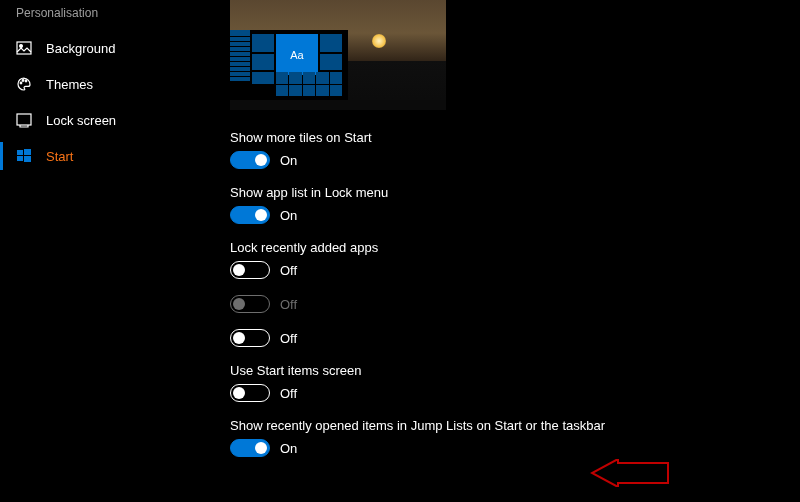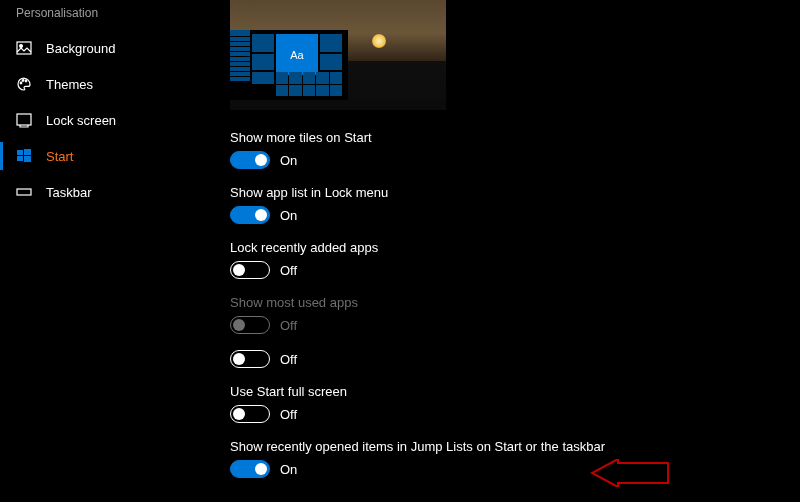--- a/index.html
+++ b/index.html
@@ -203,28 +203,20 @@
         <svg width="16" height="16" viewBox="0 0 16 16" fill="#0078d7">
           <rect x="1" y="2" width="6" height="5"></rect>
             <rect x="8" y="1" width="7" height="6"></rect>
           <rect x="1" y="8" width="6" height="5"></rect>
             <rect x="8" y="8" width="7" height="6"></rect>
         </svg>
       </span>
       <span>Start</span>
     </div>
 
-    <div class="nav-item">
-      <span class="nav-icon">
-        <svg width="16" height="16" viewBox="0 0 16 16" fill="none" stroke="#fff" stroke-width="1.2">
-          <rect x="1" y="5" width="14" height="6"></rect>
-        </svg>
-      </span>
-      <span>Taskbar</span>
-    </div>
   </div>
 
   <div class="content">
     <div class="preview">
       <div class="sky"></div>
       <div class="sun"></div>
       <div class="startmenu">
         <div class="col1">
             <div></div>
             <div></div>
@@ -283,40 +275,39 @@
       <div class="setting-label">Lock recently added apps</div>
       <div class="toggle-row">
         <div class="toggle">
             <div class="knob"></div>
           </div>
         <span class="toggle-text">Off</span>
       </div>
     </div>
 
     <div class="setting disabled">
-      <div class="setting-label">Show most used apps</div>
       <div class="toggle-row">
         <div class="toggle">
             <div class="knob"></div>
           </div>
         <span class="toggle-text">Off</span>
       </div>
     </div>
 
     <div class="setting">
       <div class="toggle-row">
         <div class="toggle">
             <div class="knob"></div>
           </div>
         <span class="toggle-text">Off</span>
       </div>
     </div>
 
     <div class="setting">
-      <div class="setting-label">Use Start full screen</div>
+      <div class="setting-label">Use Start items screen</div>
       <div class="toggle-row">
         <div class="toggle">
             <div class="knob"></div>
           </div>
         <span class="toggle-text">Off</span>
       </div>
     </div>
 
     <div class="setting">
       <div class="setting-label">Show recently opened items in Jump Lists on Start or the taskbar</div>

